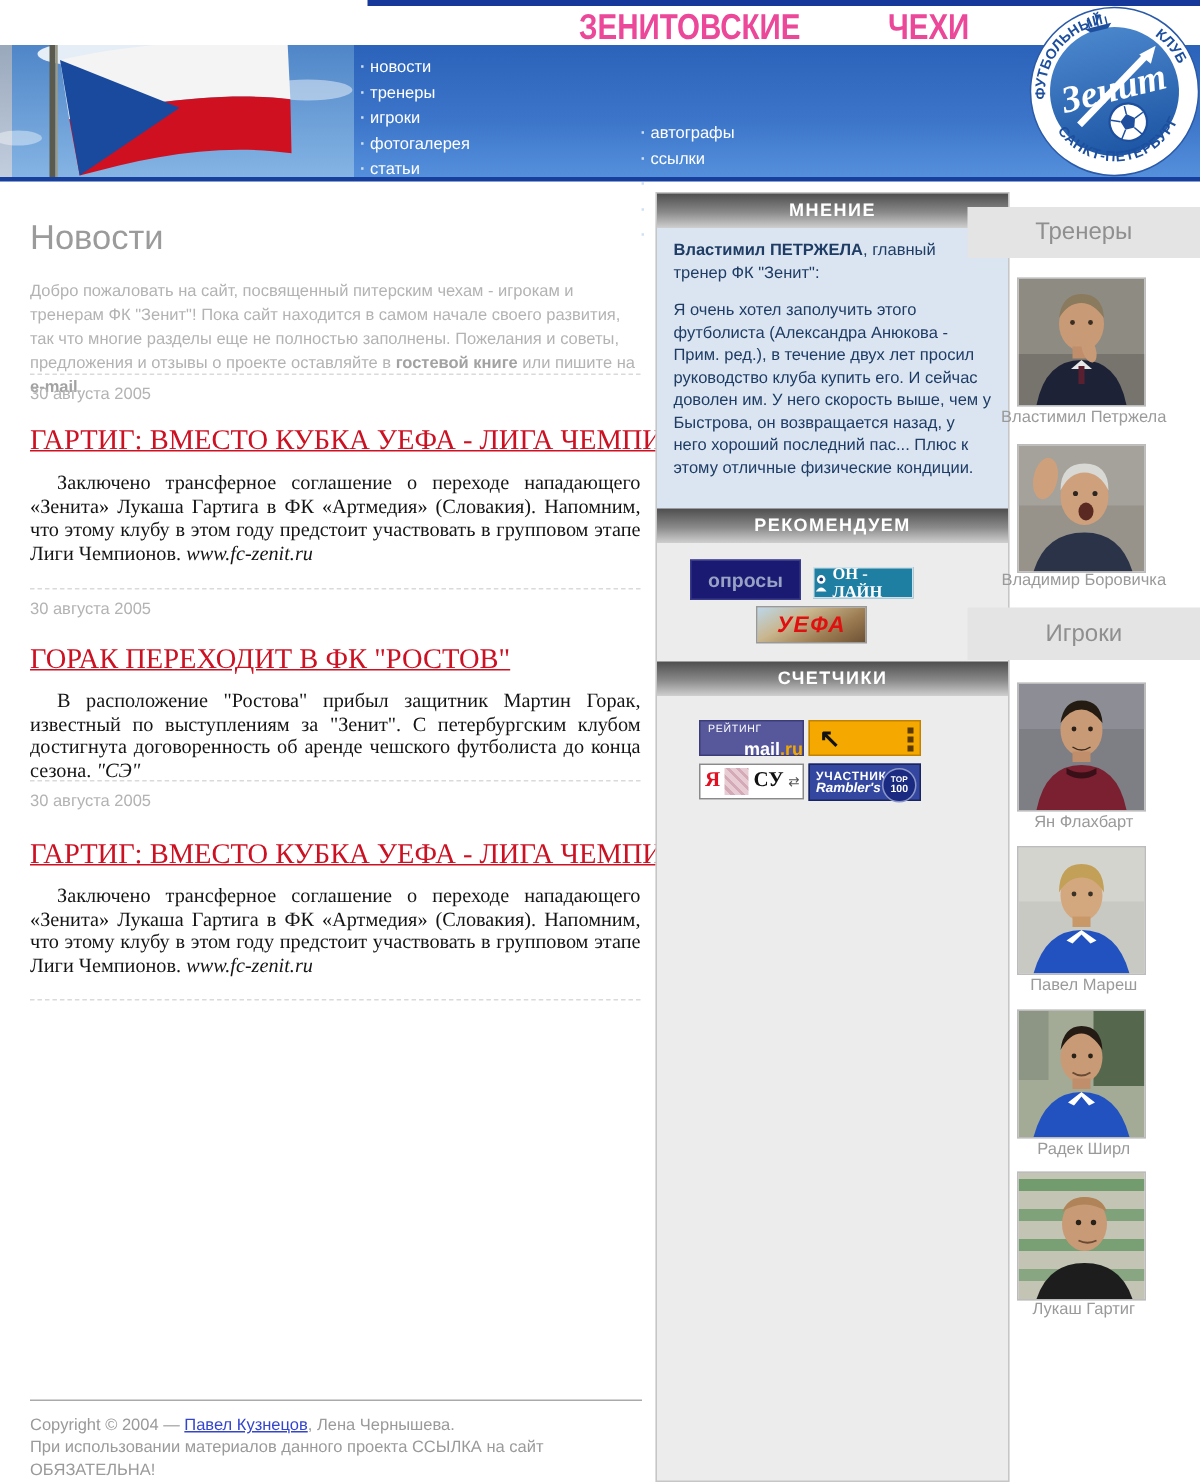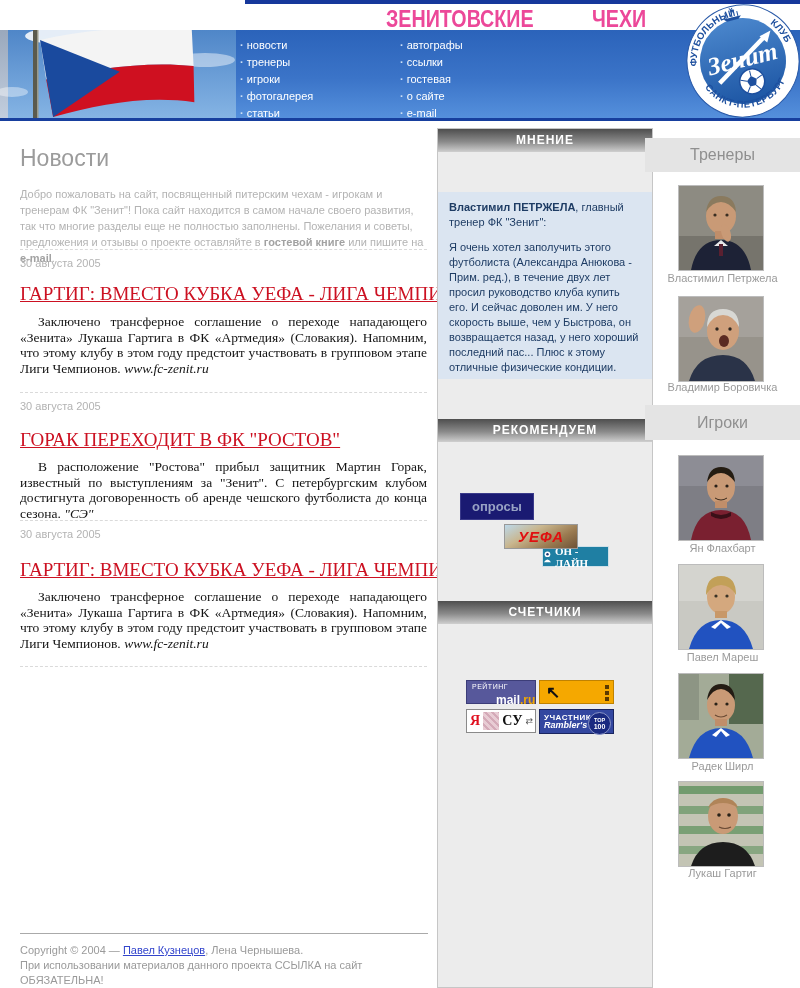--- a/index.html
+++ b/index.html
@@ -9,57 +9,57 @@
   .top-strip{position:absolute;left:245px;top:0;width:555px;height:4px;background:#16389b;}
   .site-title{position:absolute;left:386px;top:5px;white-space:nowrap;
       font-size:24px;font-weight:bold;color:#ec4899;letter-spacing:0;}
   .site-title .w{display:inline-block;transform:scaleX(.82);transform-origin:left;}
   .site-title .w2{margin-left:26px;}
   .nav-band{position:absolute;left:0;top:30px;width:800px;height:88px;
       background:linear-gradient(180deg,#2b63ba 0%,#3b74c8 55%,#5590dc 100%);}
   .header-line{position:absolute;left:0;top:118px;width:800px;height:3px;background:#173f9e;}
   .flag-wrap{position:absolute;left:0;top:30px;width:236px;height:88px;}
   .nav-col{position:absolute;top:37px;font-size:11px;line-height:17px;color:#fff;}
-  .nav-col1{left:240px;} .nav-col2{left:400px;}
+  .nav-col1{left:240px;} .nav-col2{left:427px;margin-top:44px;}
   .nav-item{cursor:pointer;white-space:nowrap;}
   .nav-item::before{content:"· ";color:#cfe0f4;font-weight:bold;}
   .zenit-logo{position:absolute;left:686px;top:4px;width:114px;height:114px;}
   
   .news-heading{position:absolute;left:20px;top:145px;font-size:23px;color:#9b9b9b;}
   .intro{position:absolute;left:20px;top:186px;width:410px;font-size:11px;line-height:16px;color:#b3b3b3;}
   .intro b{color:#a2a2a2;cursor:pointer;}
   .sep{position:absolute;left:20px;width:407px;border-top:1px dashed #dadada;height:0;}
   .news-date{position:absolute;left:20px;font-size:11px;color:#b3b3b3;}
   .news-title{position:absolute;left:20px;width:407px;font-family:"Liberation Serif",serif;
       font-size:19px;color:#cc1122;text-decoration:underline;cursor:pointer;white-space:nowrap;}
   .news-body{position:absolute;left:20px;width:407px;font-family:"Liberation Serif",serif;
       font-size:13.5px;line-height:15.5px;color:#141414;text-align:justify;text-indent:18px;}
   .news-body .tail{font-style:italic;}
   
   .footer-line{position:absolute;left:20px;top:933px;width:408px;border-top:1px solid #aaa;height:0;}
   .footer{position:absolute;left:20px;top:943px;width:420px;font-size:11px;line-height:15px;color:#9a9a9a;}
   .footer a.blue{color:#3345cc;text-decoration:underline;cursor:pointer;margin-top:12px;}
   
-  .mid-col{position:absolute;left:437px;top:128px;width:216px;height:860px;background:#ececec;
-      border:1px solid #c6c6c6;box-sizing:border-box;display:flex;flex-direction:column;gap:40px;}
+  .mid-col{position:absolute;left:437px;top:128px;width:236px;height:860px;background:#ececec;
+      border:1px solid #c6c6c6;box-sizing:border-box;display:flex;flex-direction:column;}
   .band{height:23px;flex:0 0 23px;background:linear-gradient(180deg,#4e4e4e 0%,#8a8a8a 55%,#cfcfcf 100%);
       color:#fff;font-size:12px;font-weight:bold;text-align:center;line-height:23px;letter-spacing:1px;}
   .quote-area{height:187px;flex:0 0 187px;background:#dbe5f1;padding:8px 11px;box-sizing:border-box;
       font-size:11px;line-height:15px;color:#1e3c64;overflow:hidden;}
   .quote-area .qname{font-weight:bold;}
   .quote-area p{margin:10px 0 0 0;}
   .banners{height:79px;flex:0 0 79px;position:relative;}
   .counter-area{height:82px;flex:0 0 82px;position:relative;}
   .mid-fill{flex:1;}
   .bn{position:absolute;box-sizing:border-box;cursor:pointer;}
   .bn-oprosy{left:22px;top:11px;width:74px;height:27px;background:#1a1a72;border:1px solid #3a3a8a;
       color:#98a2c4;font-size:13px;font-weight:bold;text-align:center;line-height:25px;}
   .bn-online{left:104px;top:16px;width:67px;height:21px;background:#1f7fa3;border:1px solid #cfe0e8;
       color:#fff;font-family:"Liberation Serif",serif;font-size:11px;font-weight:bold;
-      display:flex;align-items:center;justify-content:center;gap:3px;margin-top:48px;}
+      display:flex;align-items:center;justify-content:center;gap:3px;}
   .bn-midi{left:66px;top:42px;width:74px;height:25px;
       background:linear-gradient(150deg,#bcd8ea 0%,#c9b68e 35%,#9a7a50 70%,#6e5236 100%);
       border:1px solid #999;color:#e01010;font-size:15px;font-weight:bold;font-style:italic;
       text-align:center;line-height:23px;letter-spacing:1px;}
   .ct-mailru{left:28px;top:16px;width:70px;height:24px;background:#57589b;border:1px solid #3c3d78;
       color:#fff;padding:2px 0 0 5px;}
   .ct-mailru .tiny{font-size:7px;letter-spacing:.5px;display:block;line-height:7px;}
   .ct-mailru .brand{font-size:12px;font-weight:bold;line-height:12px;margin-left:24px;}
   .ct-mailru .tld{color:#f0a800;}
   .ct-spylog{left:101px;top:16px;width:75px;height:24px;background:#f5a800;border:1px solid #c08200;}

